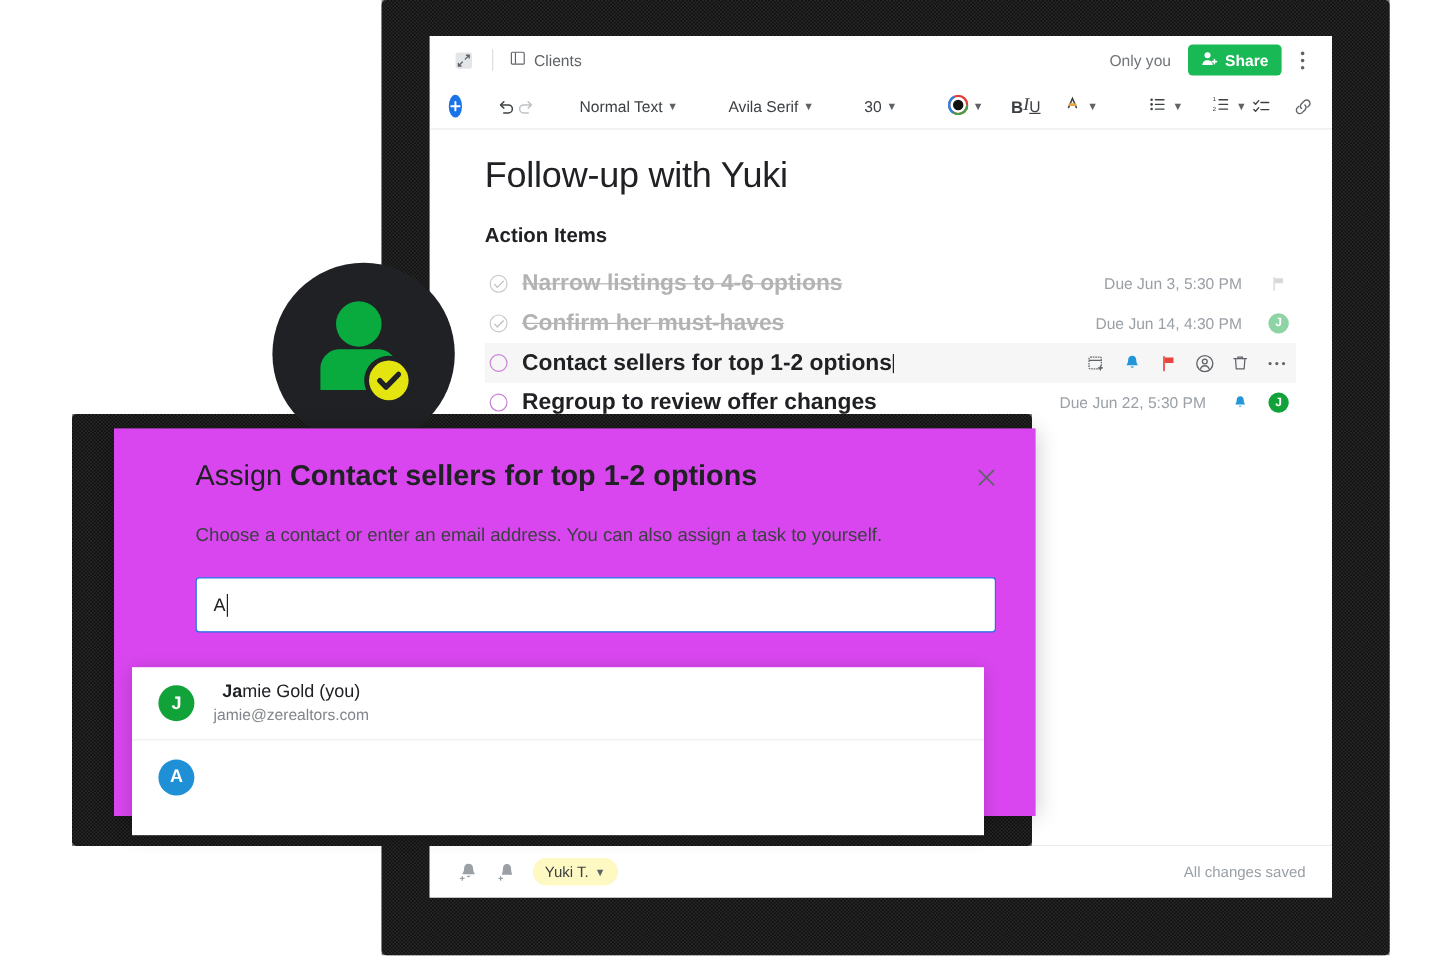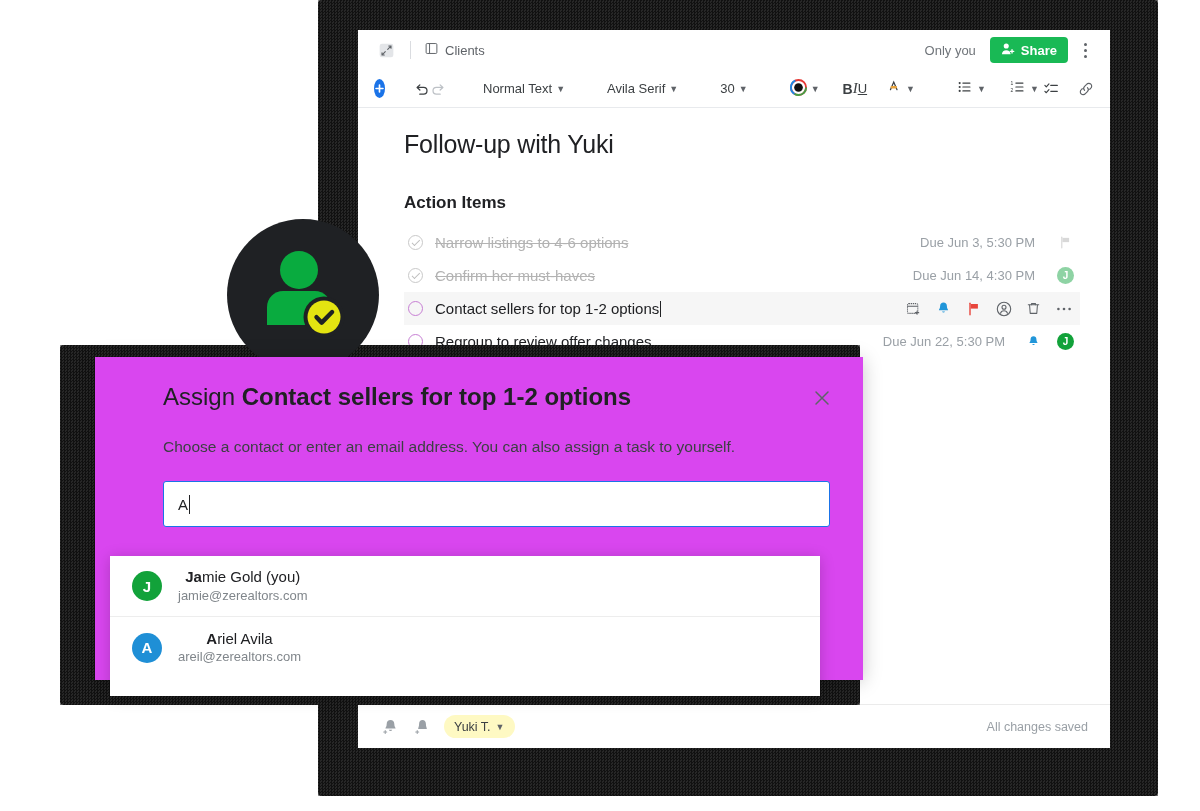--- a/index.html
+++ b/index.html
@@ -101,42 +101,42 @@
   }
   .tl-ico{
     width:24px;height:26px;display:flex;align-items:center;justify-content:center;
     color:#3c4043;font-size:14px;
   }
   .caret{font-size:9px;color:#5f6368;}
 
   
   .doc-body{padding:22px 30px 0 46px;position:relative;}
   .doc-title{
-    font-size:25px;color:#202124;font-weight:normal;
-    letter-spacing:-.2px;margin-bottom:34px;
+    font-size:30px;color:#202124;font-weight:normal;
+    letter-spacing:-.2px;margin-bottom:23px;
   }
   .doc-h2{font-size:17px;font-weight:bold;color:#202124;margin-bottom:13px;}
 
   .task{
     display:flex;align-items:center;
     height:33px;padding:0 6px 0 4px;gap:12px;
     position:relative;
   }
   .task.sel{background:#f6f6f6;}
   .chk{
     width:15px;height:15px;border-radius:50%;
     border:1.4px solid #c9c9c9;flex:none;position:relative;
   }
   .chk.open{border-color:#c77fd4;}
   .chk.done::after{
     content:"";position:absolute;left:3px;top:4.2px;
     width:6.5px;height:3.2px;border-left:1.4px solid #bdbdbd;
     border-bottom:1.4px solid #bdbdbd;transform:rotate(-45deg);
   }
-  .task-label{font-size:15px;color:#202124;flex:1;}
+  .task-label{font-size:19px;color:#202124;flex:1;font-weight:bold;}
   .task.done .task-label{color:#b3b3b3;text-decoration:line-through;}
   .task-due{font-size:13px;color:#9aa0a6;margin-right:10px;}
   .caret-cursor{
     display:inline-block;width:1px;height:16px;background:#202124;
     vertical-align:-3px;margin-left:1px;
   }
   .avatar-sm{
     width:17px;height:17px;border-radius:50%;
     color:#fff;font-size:10px;font-weight:bold;
     display:flex;align-items:center;justify-content:center;flex:none;
@@ -559,20 +559,16 @@
   <div id="suggest">
     <div class="sg-item">
       <span class="sg-av" style="background:#12a23a">J</span>
       <span class="sg-lines">
         <span class="sg-name"><b>Ja</b><span>mie Gold (you)</span></span>
         <span class="sg-mail">jamie@zerealtors.com</span>
       </span>
     </div>
     <div class="sg-item">
       <span class="sg-av" style="background:#1f8fd6">A</span>
-      <span class="sg-lines">
-        <span class="sg-name"><b>A</b><span>riel Avila</span></span>
-        <span class="sg-mail">areil@zerealtors.com</span>
-      </span>
     </div>
   </div>
 
 </div>
 
 </body></html>

